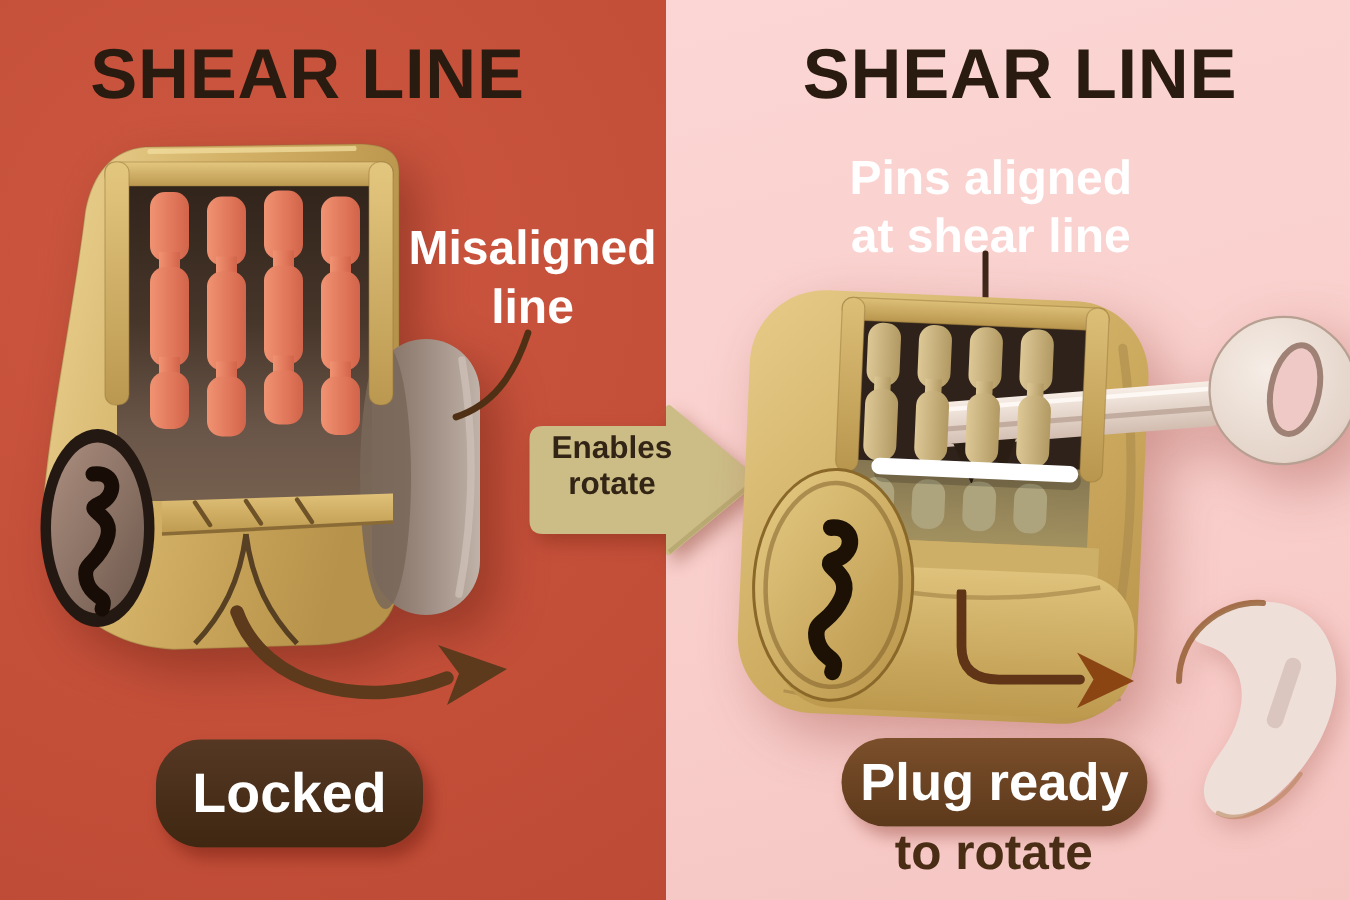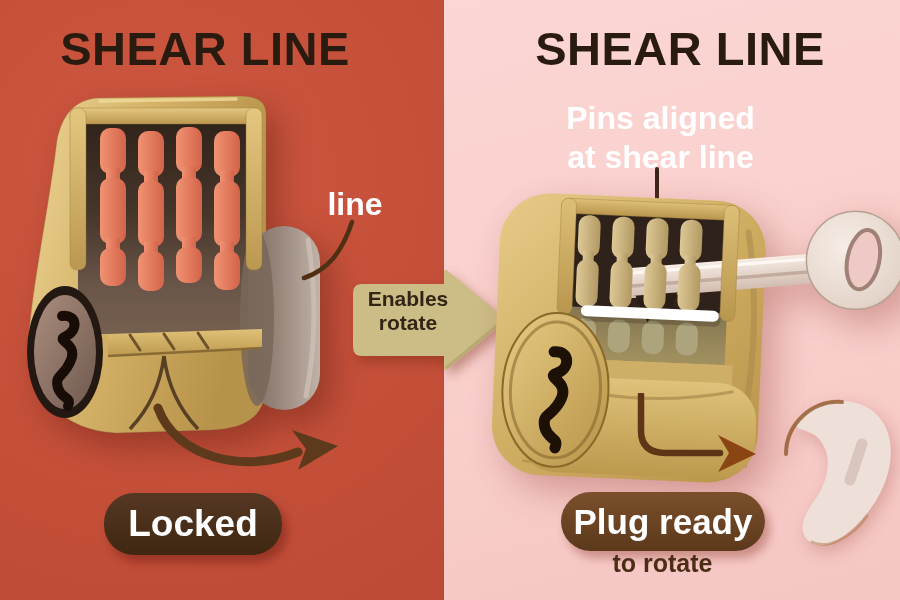--- a/index.html
+++ b/index.html
@@ -34,32 +34,32 @@
     position:absolute;left:352px;top:287px;width:112px;text-align:center;
     font-size:21px;font-weight:700;line-height:1.15;color:#332516;
   }
   .arrow-right-curved{position:absolute;left:598px;top:393px;}
   .swoosh{position:absolute;left:772px;top:392px;filter:drop-shadow(4px 6px 8px rgba(185,115,105,.45));}
   .badge{
     position:absolute;border-radius:30px;color:#fff;font-weight:700;
     display:flex;align-items:center;justify-content:center;
   }
   .badge-locked{
-    left:104px;top:493px;width:178px;height:62px;font-size:37px;
+    left:104px;top:493px;width:178px;height:72px;font-size:37px;
     background:linear-gradient(180deg,#553823 0%,#3f2712 100%);
     box-shadow:5px 7px 10px rgba(80,10,0,.35);
   }
   .badge-plug{
     left:561px;top:492px;width:204px;height:59px;font-size:35px;
     background:linear-gradient(180deg,#7b4f2b 0%,#5c391b 100%);
     box-shadow:5px 7px 10px rgba(150,70,60,.45);
   }
   .caption-rotate{
     position:absolute;left:545px;top:549px;width:235px;text-align:center;
-    font-size:25px;font-weight:700;color:#4a2d15;
+    font-size:33px;font-weight:700;color:#4a2d15;
   }
 </style>
 </head>
 <body>
 
 <div class="stage">
 
   <div class="panel panel-left"></div>
   <div class="panel panel-right"></div>
 
@@ -170,21 +170,21 @@
       <path d="M 50,228 C 66,226 66,243 54,248 C 42,253 66,254 59,272 C 52,290 42,286 46,300 C 50,312 60,308 56,318" stroke="#170d06" stroke-width="10" fill="none" stroke-linecap="round"></path>
     </g>
   </svg>
 
   <svg class="arrow-left-curved" width="205" height="80" viewBox="0 0 205 80">
     <path d="M 12,6 C 30,56 98,72 152,50" stroke="#5c3a1b" stroke-width="9" fill="none" stroke-linecap="round"></path>
     <path d="M 146,28 L 192,44 L 152,68 L 160,47 Z" fill="#5c3a1b"></path>
   </svg>
 
   <div class="annot annot-left">
-    <br>
+    <span>Misaligned</span><br>
     <span>line</span>
   </div>
 
   <svg class="annot-left-pointer" width="62" height="66" viewBox="0 0 62 66">
     <path d="M 54,4 C 44,34 30,52 6,60" stroke="#4f3014" stroke-width="4.5" fill="none" stroke-linecap="round"></path>
   </svg>
 
   <div class="badge badge-locked">
     <span>Locked</span>
   </div>

